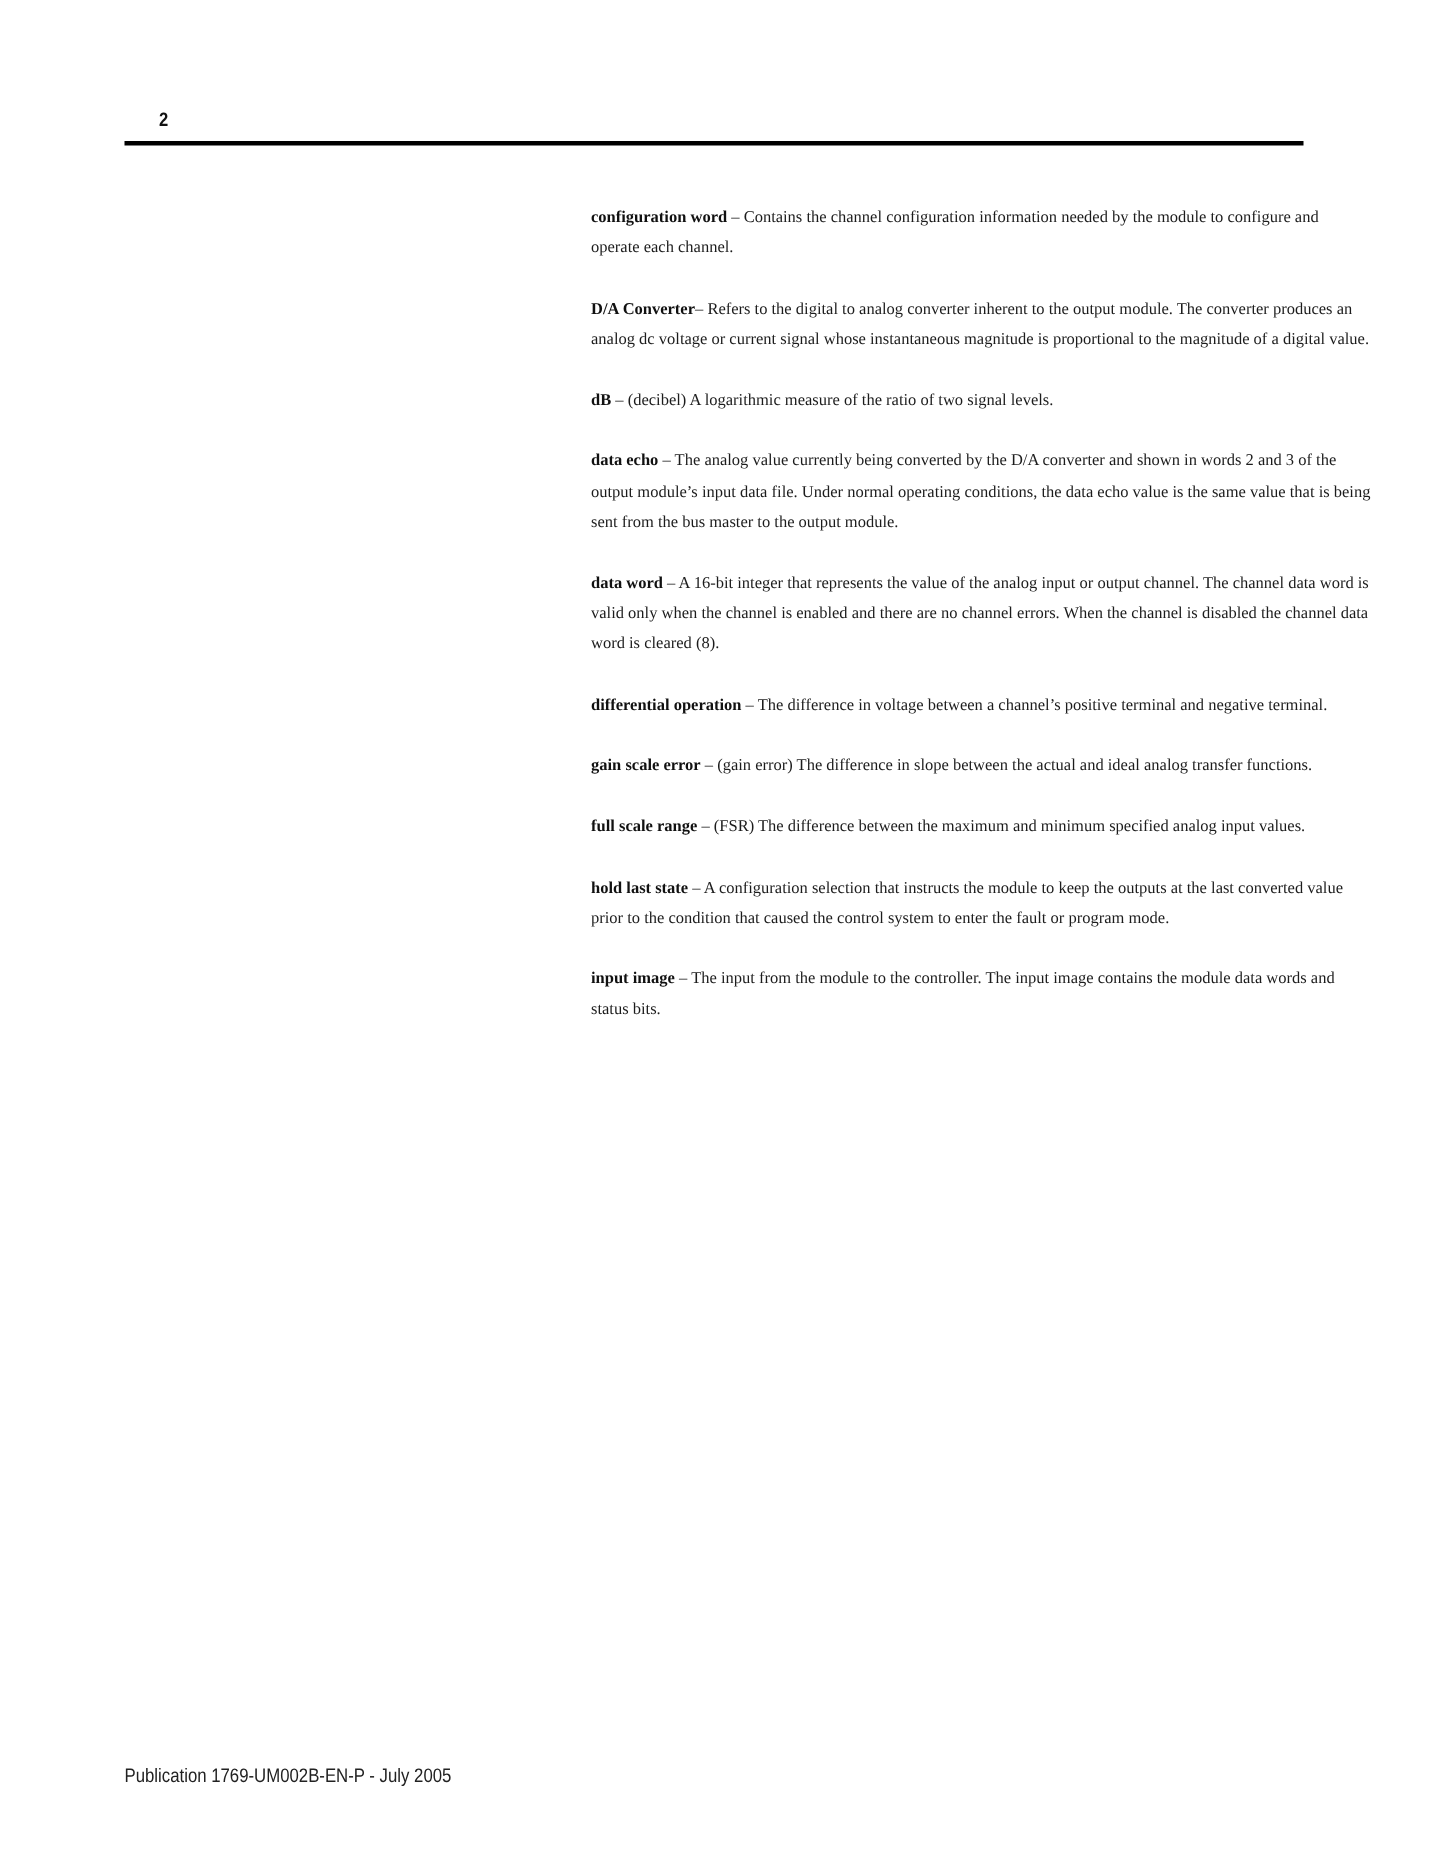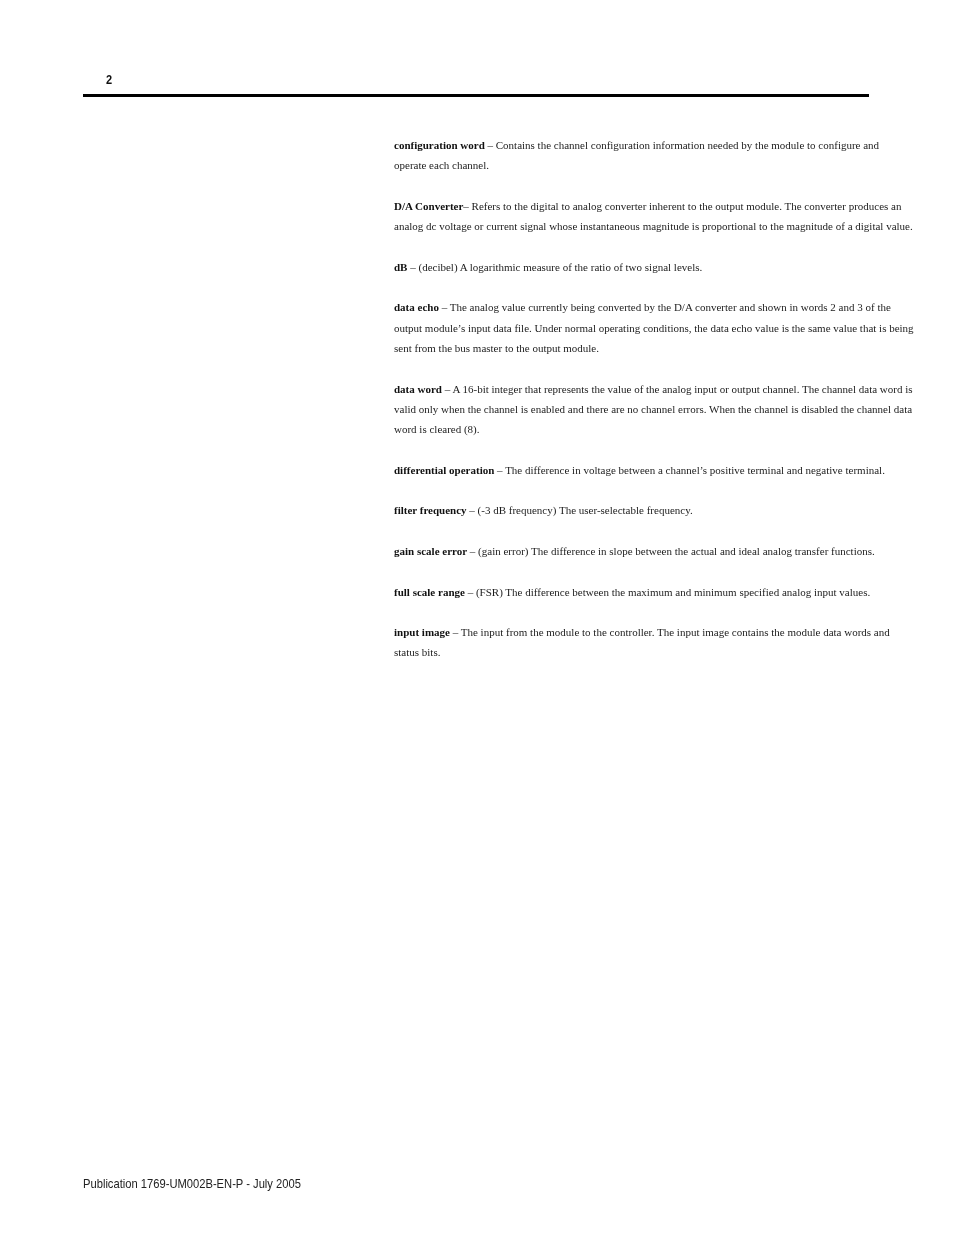--- a/index.html
+++ b/index.html
@@ -69,19 +69,19 @@
 <div class="page-number">2</div>
 <div class="header-rule"></div>
 
 <div class="glossary">
   <p class="entry"><span class="term">configuration word</span><span> – </span><span>Contains the channel configuration information needed by the module to configure and operate each channel.</span></p>
   <p class="entry"><span class="term">D/A Converter</span><span>– </span><span>Refers to the digital to analog converter inherent to the output module. The converter produces an analog dc voltage or current signal whose instantaneous magnitude is proportional to the magnitude of a digital value.</span></p>
   <p class="entry"><span class="term">dB</span><span> – </span><span>(decibel) A logarithmic measure of the ratio of two signal levels.</span></p>
   <p class="entry"><span class="term">data echo</span><span> – </span><span>The analog value currently being converted by the D/A converter and shown in words 2 and 3 of the output module’s input data file. Under normal operating conditions, the data echo value is the same value that is being sent from the bus master to the output module.</span></p>
   <p class="entry"><span class="term">data word</span><span> – </span><span>A 16-bit integer that represents the value of the analog input or output channel. The channel data word is valid only when the channel is enabled and there are no channel errors. When the channel is disabled the channel data word is cleared (8).</span></p>
   <p class="entry"><span class="term">differential operation</span><span> – </span><span>The difference in voltage between a channel’s positive terminal and negative terminal.</span></p>
-  <p class="entry"><span class="term">filter frequency</span><span> – </span><span>(-3 dB frequency) The user-selectable frequency.</span></p>
   <p class="entry"><span class="term">gain scale error</span><span> – </span><span>(gain error) The difference in slope between the actual and ideal analog transfer functions.</span></p>
   <p class="entry"><span class="term">full scale range</span><span> – </span><span>(FSR) The difference between the maximum and minimum specified analog input values.</span></p>
+  <p class="entry"><span class="term">hold last state</span><span> – </span><span>A configuration selection that instructs the module to keep the outputs at the last converted value prior to the condition that caused the control system to enter the fault or program mode.</span></p>
   <p class="entry"><span class="term">input image</span><span> – </span><span>The input from the module to the controller. The input image contains the module data words and status bits.</span></p>
 </div>
 
 <div class="footer">Publication 1769-UM002B-EN-P - July 2005</div>
 
 </body></html>

